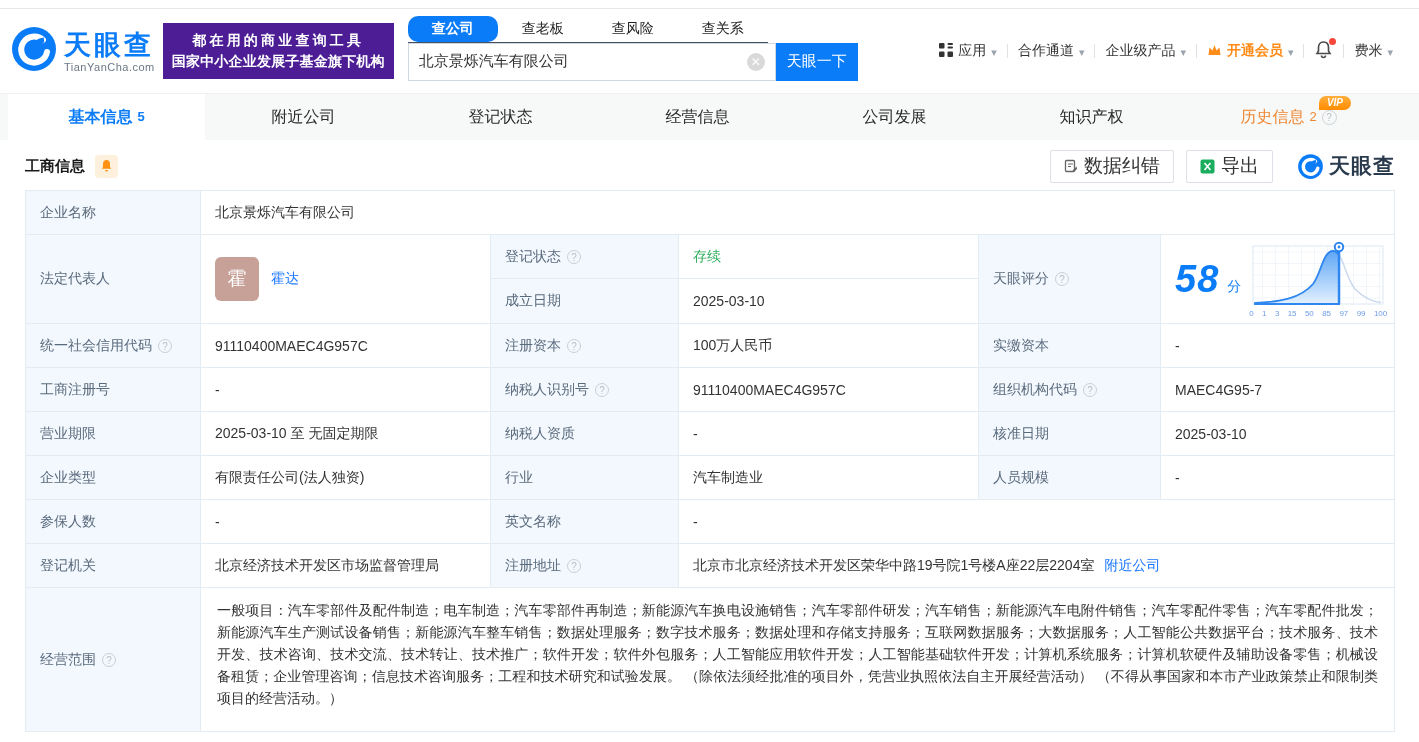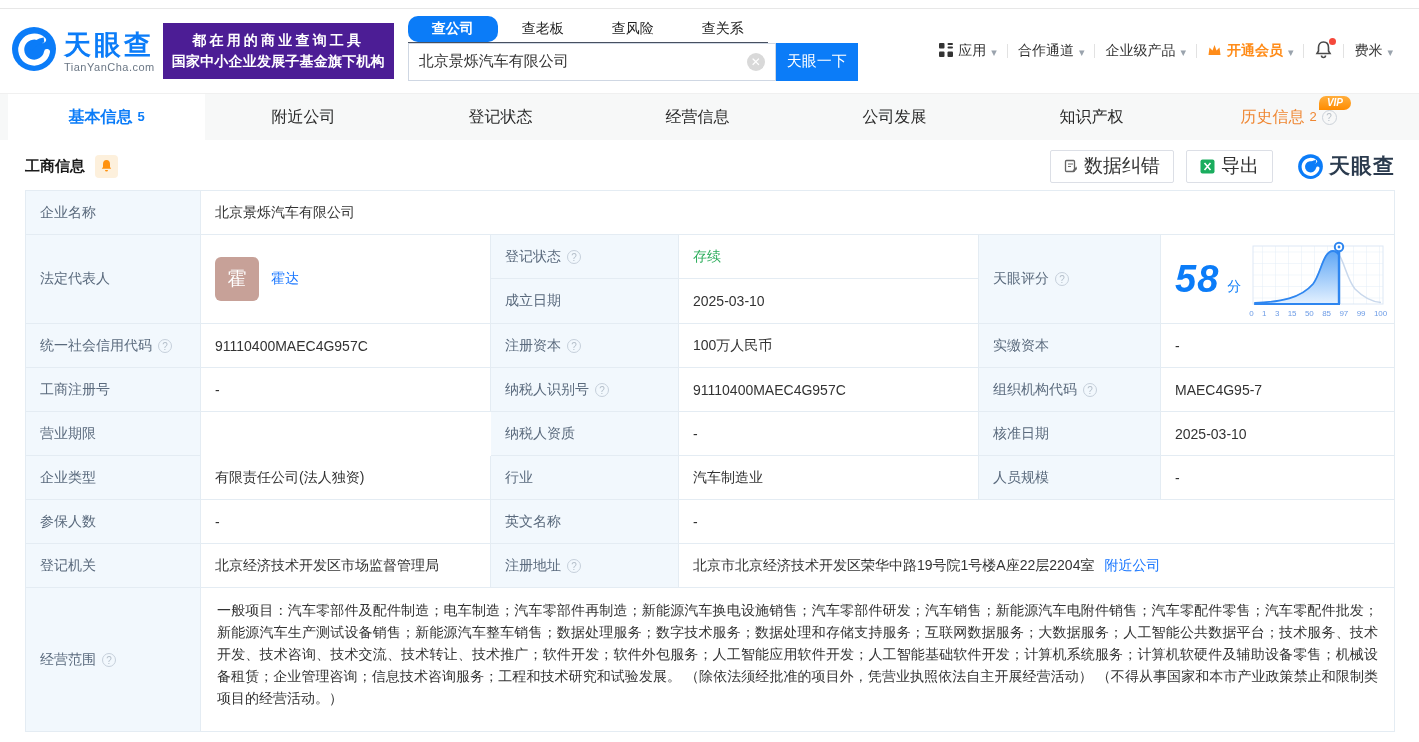--- a/index.html
+++ b/index.html
@@ -362,20 +362,23 @@
       <span>组织机构代码</span>
       <span class="help-icon"></span>
     </div>
     <div class="cell c6 r5">
       <span>MAEC4G95-7</span>
     </div>
 
     <div class="cell lbl c1 r6">
       <span>营业期限</span>
     </div>
+    <div class="cell c2 r6">
+      <span>2025-03-10 至 无固定期限</span>
+    </div>
     <div class="cell lbl c3 r6">
       <span>纳税人资质</span>
     </div>
     <div class="cell c4 r6">
       <span>-</span>
     </div>
     <div class="cell lbl c5 r6">
       <span>核准日期</span>
     </div>
     <div class="cell c6 r6">

